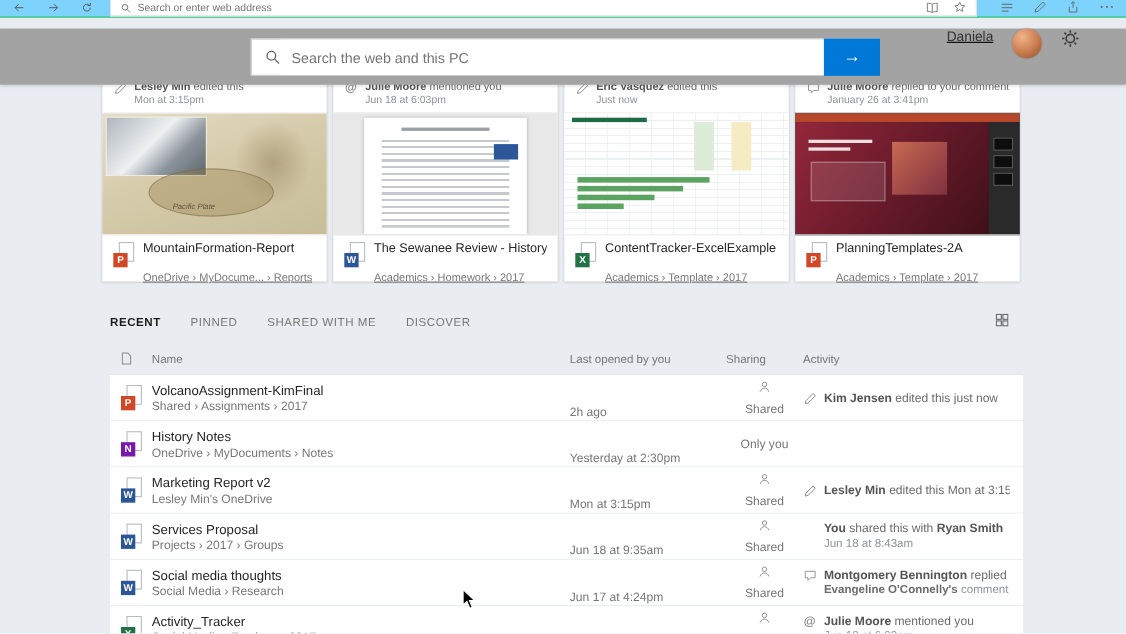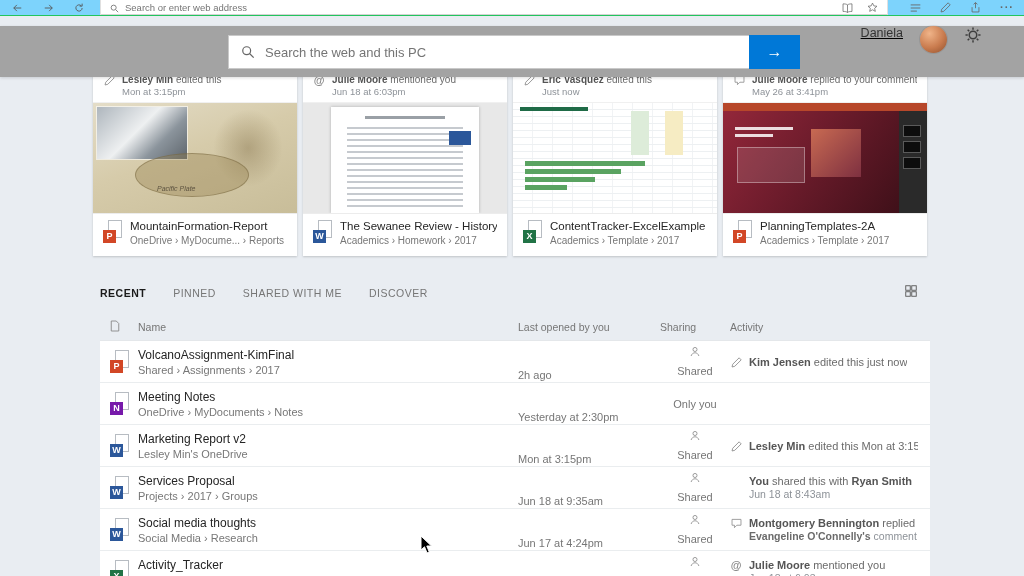--- a/index.html
+++ b/index.html
@@ -37,21 +37,21 @@
   .at-glyph{font-size:11px;color:#8a8a8a;font-weight:bold;line-height:1;}
   .at{min-width:0;}
   .act-line1{font-size:10px;color:#6b6b6b;white-space:nowrap;overflow:hidden;}
   .act-line1 b{color:#555;}
   .act-line2{font-size:9.5px;color:#8d9298;margin-top:1px;white-space:nowrap;overflow:hidden;}
   .act-line2 b{color:#6b6b6b;}
   .card-thumb{position:absolute;left:0;right:0;top:34px;height:110px;overflow:hidden;border-top:1px solid #f0f0f0;border-bottom:1px solid #ececec;}
   .card-foot{position:absolute;left:0;right:0;top:144px;bottom:0;display:flex;gap:8px;padding:8px 10px 0 10px;align-items:flex-start;}
   .foot-text{min-width:0;}
   .card-title{font-size:11.5px;color:#262626;white-space:nowrap;overflow:hidden;}
-  .card-path{font-size:10px;color:#777;margin-top:3px;white-space:nowrap;overflow:hidden;}
+  .card-path{font-size:10px;color:#777;margin-top:15px;white-space:nowrap;overflow:hidden;text-decoration:underline;}
 
   
   .file-icon{position:relative;width:19px;height:23px;flex:none;display:inline-block;}
   .file-icon .pg{position:absolute;top:0;right:0;width:14px;height:18px;background:#fff;border:1px solid #b7bcc2;box-sizing:border-box;}
   .file-icon .bd{position:absolute;left:0;bottom:0;width:13px;height:13px;color:#fff;font-size:9px;font-weight:bold;text-align:center;line-height:13px;background:#888;}
   [data-app="powerpoint"] .bd{background:#d24726;}
   [data-app="word"] .bd{background:#2b579a;}
   [data-app="excel"] .bd{background:#217346;}
   [data-app="onenote"] .bd{background:#7719aa;}
 
@@ -282,21 +282,21 @@
 
       <div class="card">
         <div class="card-activity">
           <span class="act-icon">
               <svg width="11" height="11" viewBox="0 0 16 16">
                 <path d="M1.5 2h13v8.5H8.5L5 14v-3.5H1.5z" fill="none" stroke="#8d8d8d" stroke-width="1.2"></path>
               </svg>
             </span>
           <div class="at">
             <div class="act-line1"><b>Julie Moore</b><span> replied to your comment</span></div>
-            <div class="act-line2">May 26 at 3:41pm</div>
+            <div class="act-line2">January 26 at 3:41pm</div>
           </div>
         </div>
         <div class="card-thumb thumb-ppt">
           <div class="ppt-ribbon"></div>
           <div class="ppt-slide">
             <div class="ppt-line ppt-l1"></div>
             <div class="ppt-line ppt-l2"></div>
             <div class="ppt-box"></div>
             <div class="ppt-img"></div>
           </div>
@@ -378,21 +378,21 @@
             </div>
           </div>
         </div>
 
         <div class="trow">
           <span class="file-icon" data-app="onenote">
               <span class="pg"></span>
               <span class="bd">N</span>
             </span>
           <div class="cell-name">
-            <div class="row-name">Meeting Notes</div>
+            <div class="row-name">History Notes</div>
             <div class="row-path">OneDrive › MyDocuments › Notes</div>
           </div>
           <div class="cell-opened">Yesterday at 2:30pm</div>
           <div class="cell-sharing">
             <span>Only you</span>
           </div>
           <div class="cell-activity"></div>
         </div>
 
         <div class="trow">

